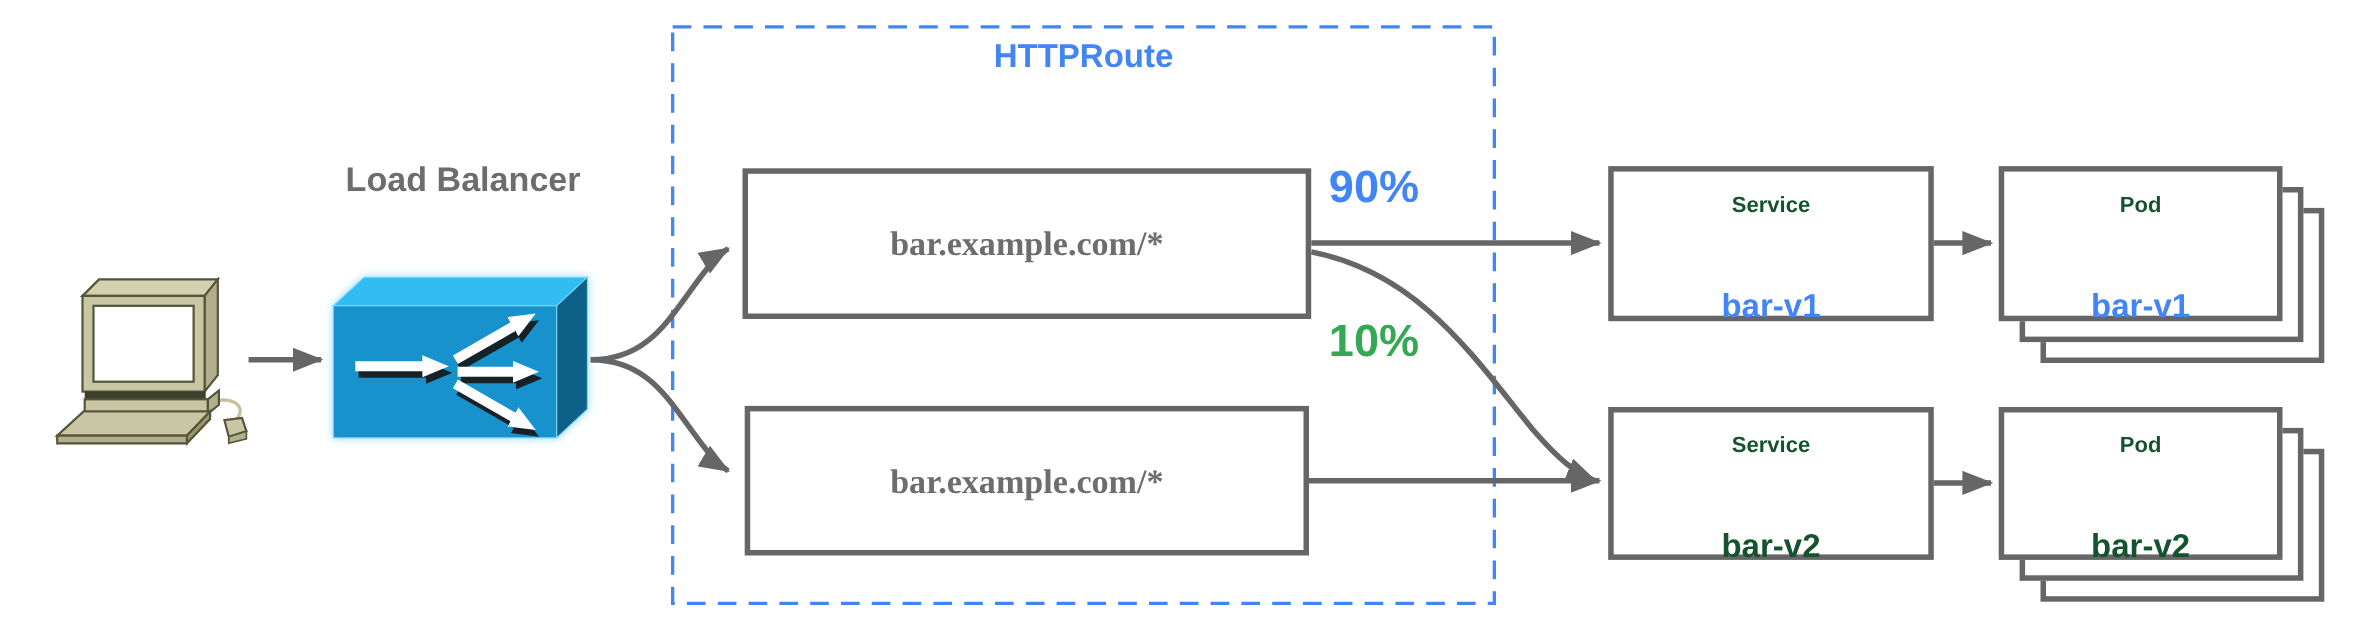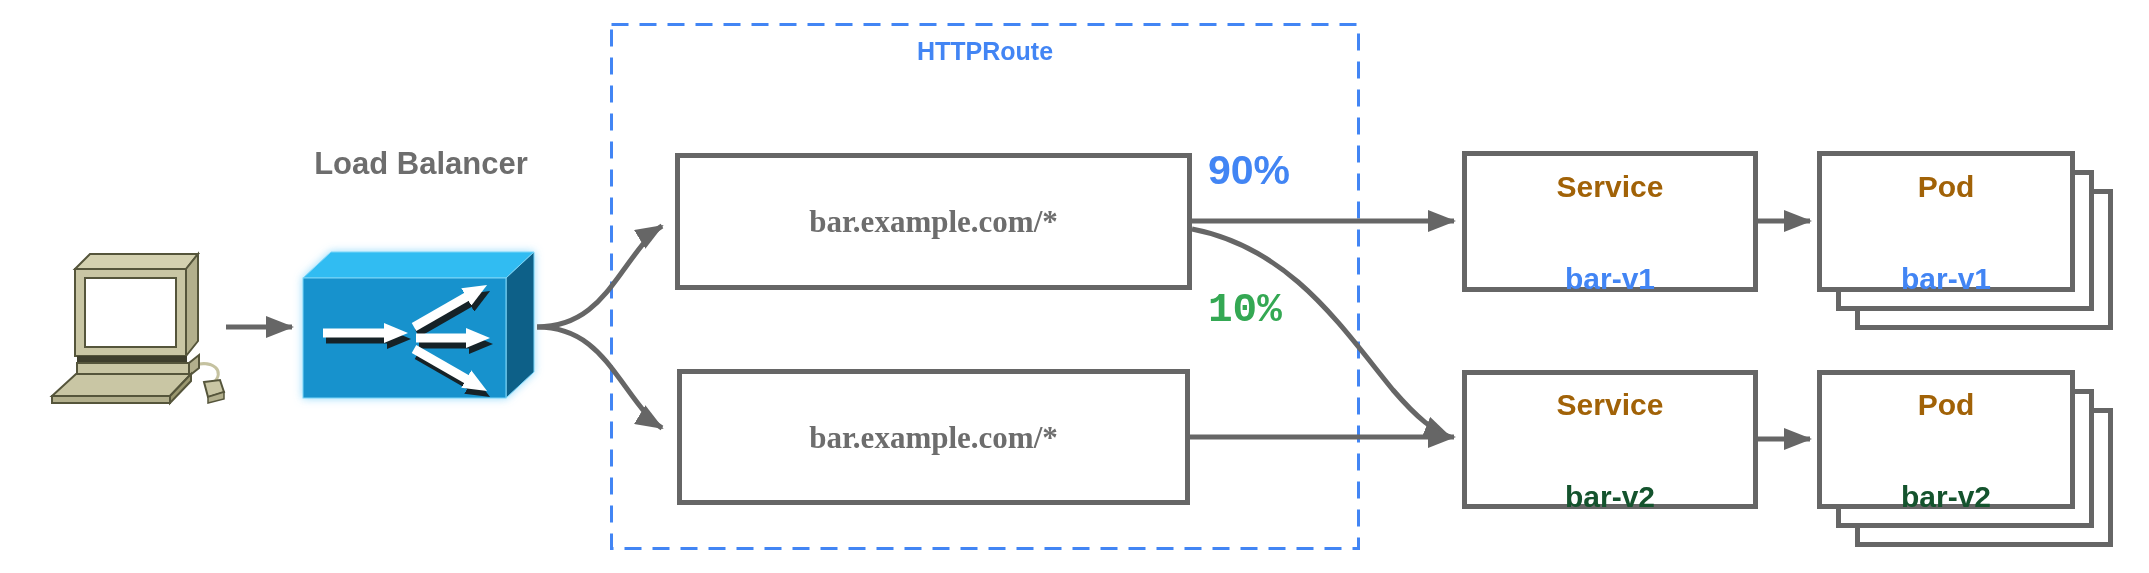--- a/index.html
+++ b/index.html
@@ -20,21 +20,21 @@
     background:#ffffff;
     border:5px solid #666666;
     display:flex;
     flex-direction:column;
     align-items:center;
     justify-content:center;
     text-align:center;
     color:#6d6d6d;
   }
   .nodebox .line{display:block;line-height:47px;font-size:31px;font-family:Liberation Serif, serif;}
-  .nodebox .kind{display:block;line-height:48px;font-size:30px;color:#a16207;margin-top:23px;}
+  .nodebox .kind{display:block;line-height:48px;font-size:20px;color:#14532d;margin-top:23px;}
   .nodebox .name{display:block;line-height:48px;font-size:30px;margin-top:44px;}
   .name.blue{color:#4285f4;}
   .name.green{color:#14532d;}
 
   
   .rule1{left:675px;top:153px;width:517px;height:137px;}
   .rule2{left:677px;top:369px;width:513px;height:136px;}
 
   
   .svc1{left:1462px;top:151px;width:296px;height:141px;}
@@ -51,24 +51,24 @@
 
   
   .lb-label{
     position:absolute;left:250px;top:146px;width:342px;
     text-align:center;font-size:31px;color:#6d6d6d;line-height:36px;
   }
   .route-title{
     position:absolute;left:611px;top:28px;width:748px;
     text-align:center;color:#4285f4;
   }
-  .route-title .line{display:block;font-size:25px;line-height:47px;}
+  .route-title .line{display:block;font-size:30px;line-height:47px;}
   .pct{position:absolute;font-size:41px;line-height:40px;}
   .pct90{left:1208px;top:150px;color:#4285f4;}
-  .pct10{left:1208px;top:290px;color:#34a853;font-family:Liberation Mono, monospace;}
+  .pct10{left:1208px;top:290px;color:#34a853;}
 </style>
 </head>
 <body>
 
 <div class="canvas">
 
   <svg class="layer" viewBox="0 0 2149 573">
     <defs>
       <marker id="mg" markerUnits="userSpaceOnUse" markerWidth="28" markerHeight="22" refX="26" refY="11" orient="auto">
         <polygon points="0,0 28,11 0,22" fill="#666666"></polygon>

